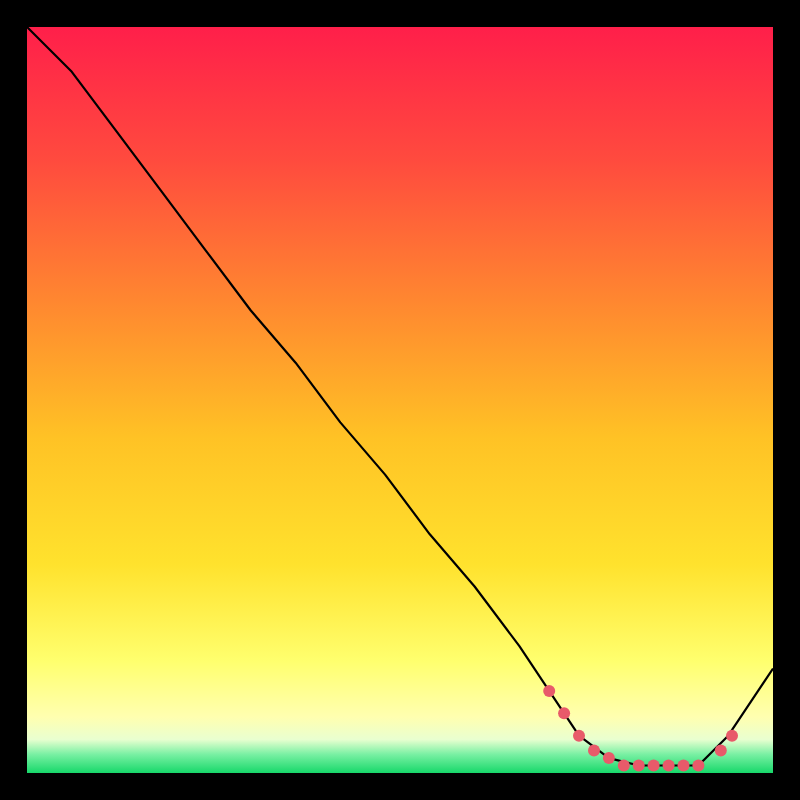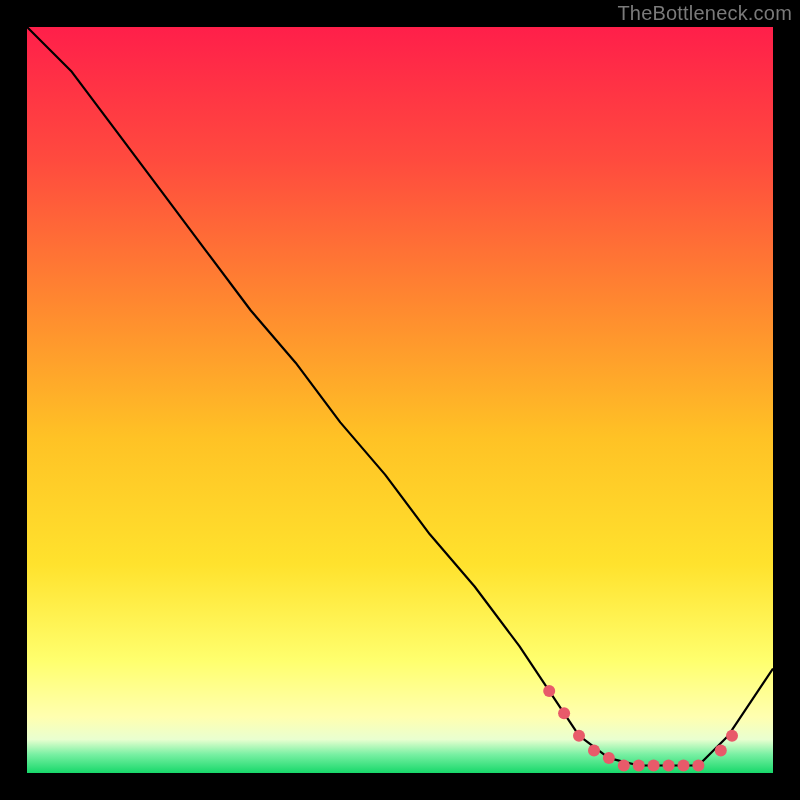--- a/index.html
+++ b/index.html
@@ -30,21 +30,20 @@
   svg {
     position: absolute;
     top: 0;
     left: 0;
   }
 </style>
 </head>
 <body>
 
 <div class="frame">
-  <div class="watermark">TheBottleneck.com</div>
 
   <svg id="chart-svg" width="800" height="800" viewBox="0 0 800 800">
     <defs>
       <linearGradient id="bg-grad" x1="0" y1="0" x2="0" y2="1">
         <stop offset="0" stop-color="#ff1f4a"></stop>
         <stop offset="0.18" stop-color="#ff4b3e"></stop>
         <stop offset="0.38" stop-color="#ff8b2f"></stop>
         <stop offset="0.55" stop-color="#ffc225"></stop>
         <stop offset="0.72" stop-color="#ffe22d"></stop>
         <stop offset="0.85" stop-color="#ffff6e"></stop>

